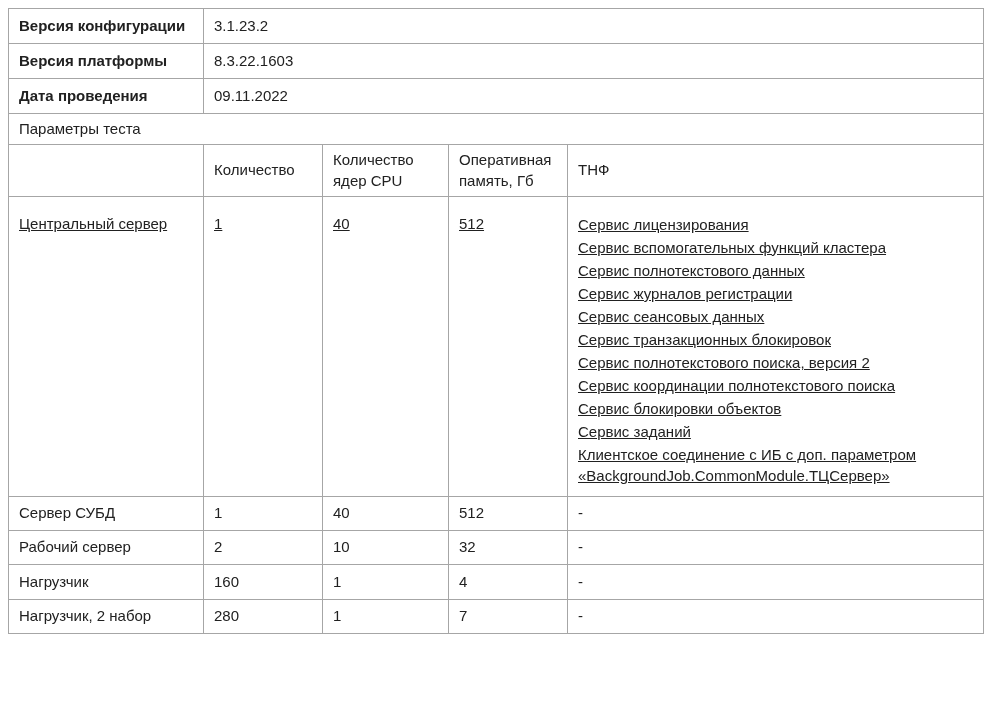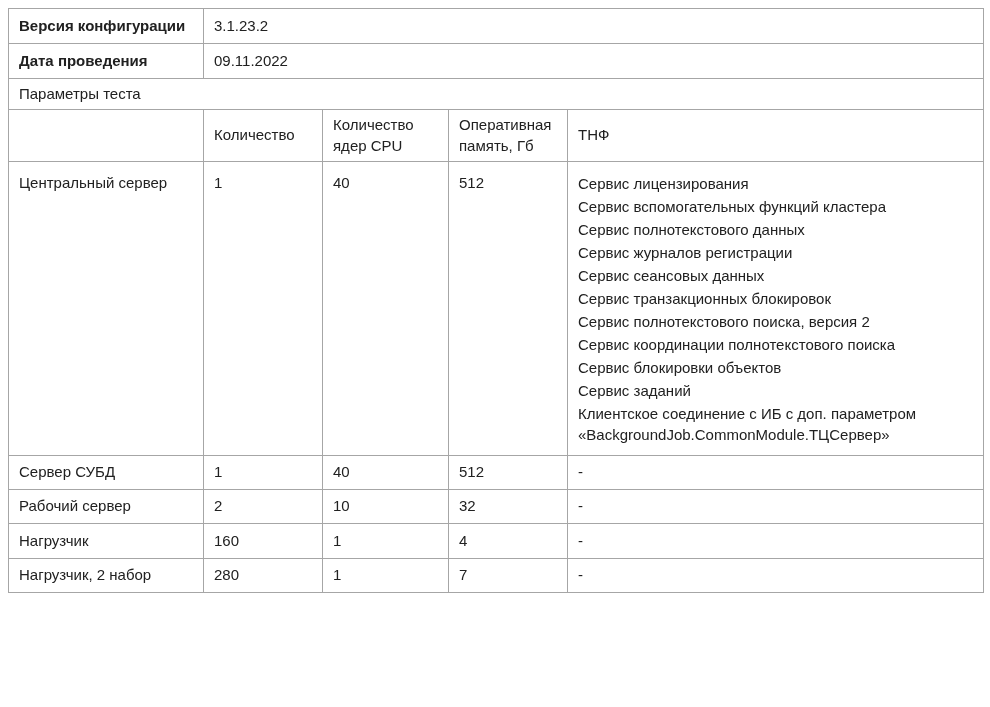--- a/index.html
+++ b/index.html
@@ -33,21 +33,21 @@
   td.lbl-strong { background: #f8e17c; font-weight: bold; }
   td.lbl        { background: #faf0c5; }
   td.section    { background: #b4b6b6; }
 
   tr.h35  { height: 35px; }
   tr.h29  { height: 29px; }
   tr.h50  { height: 50px; }
   tr.h289 { height: 289px; }
   tr.h34  { height: 34px; }
 
-  tr.tall td { vertical-align: top; padding-top: 11px; padding-bottom: 10px; }
+  tr.tall td { vertical-align: top; padding-top: 17px; padding-bottom: 10px; text-decoration: underline; }
 
   .pre-wrap { white-space: pre-line; }
 
   .service-list div {
     line-height: 21px;
     margin-bottom: 2px;
   }
   .service-list div:last-child { margin-bottom: 0; }
 </style>
 </head>
@@ -60,20 +60,24 @@
         <col class="c2">
         <col class="c3">
         <col class="c4">
         <col class="c5">
     </colgroup>
 
     <tbody>
         <tr class="h35">
       <td class="lbl-strong">Версия конфигурации</td>
       <td colspan="4">3.1.23.2</td>
+    </tr>
+    <tr class="h35">
+      <td class="lbl-strong">Версия платформы</td>
+      <td colspan="4">8.3.22.1603</td>
     </tr>
     <tr class="h35">
       <td class="lbl-strong">Дата проведения</td>
       <td colspan="4">09.11.2022</td>
     </tr>
 
     <tr class="h29">
       <td colspan="5" class="section">Параметры теста</td>
     </tr>
 

